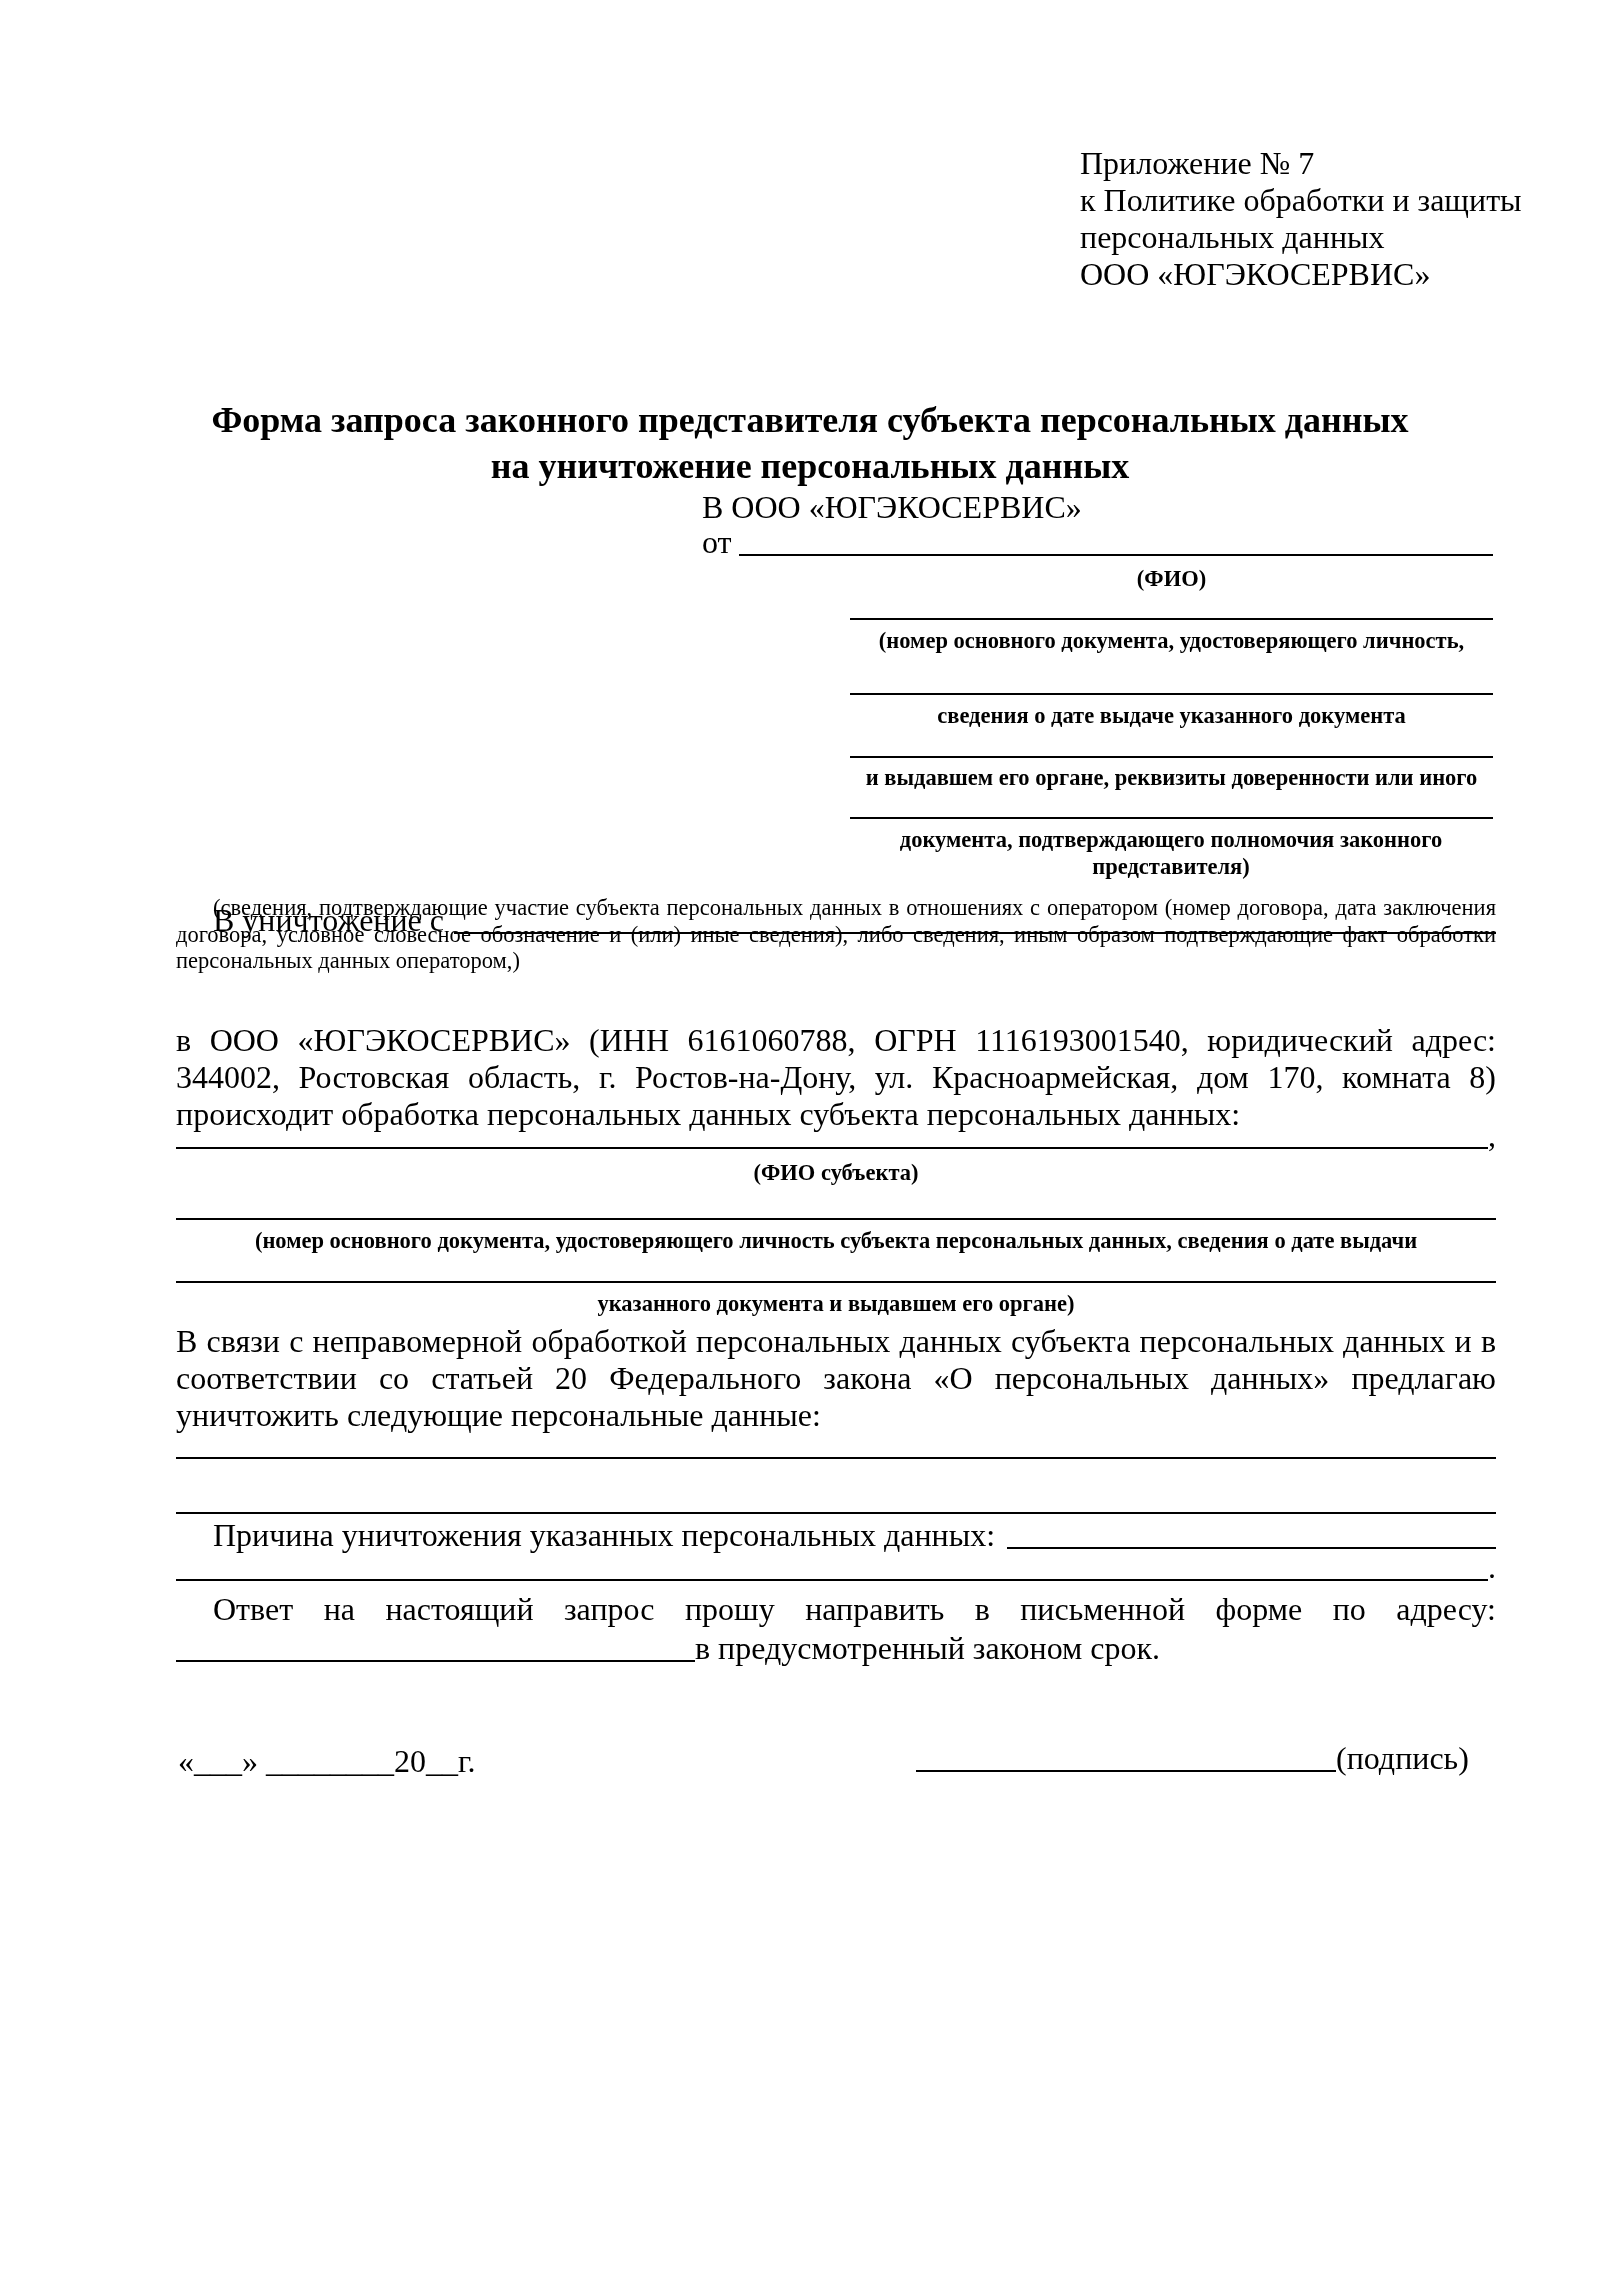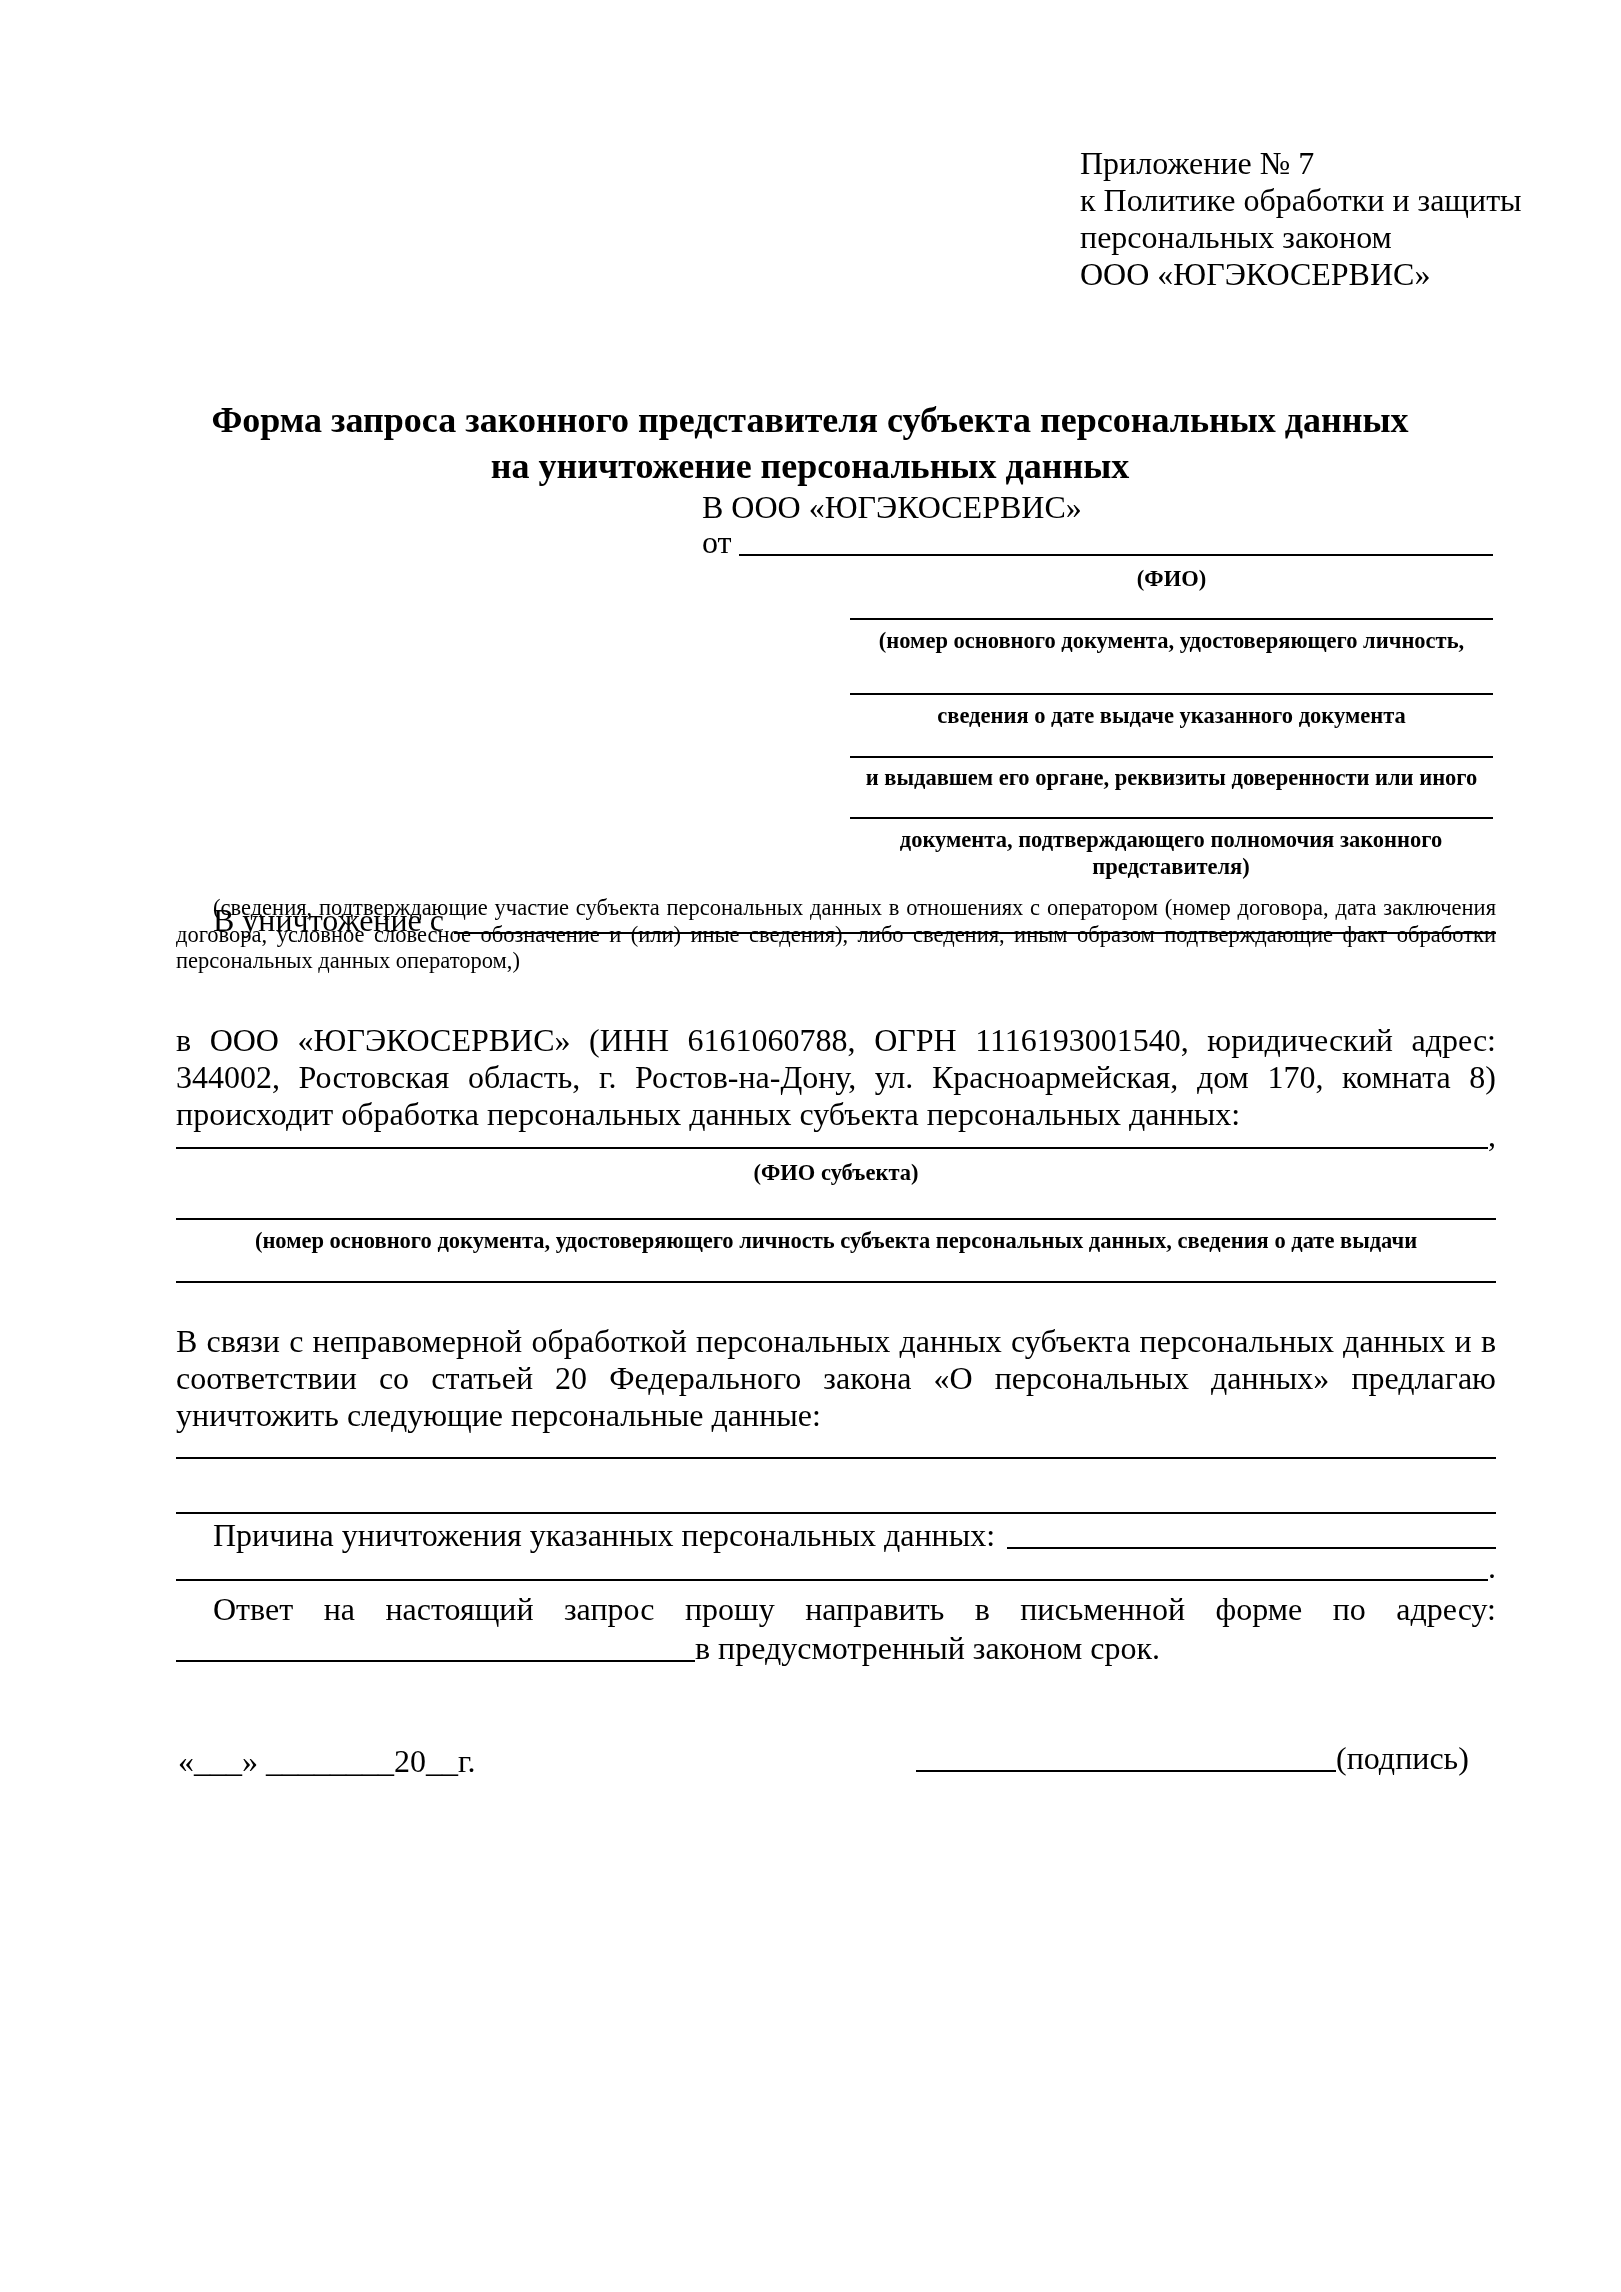--- a/index.html
+++ b/index.html
@@ -26,21 +26,21 @@
   .justify-last { text-align:justify; text-align-last:justify; }
 </style>
 </head>
 <body>
 
 <div class="page">
 
   <div class="abs" style="left:1080px; top:145px;">
     <div>Приложение № 7</div>
     <div>к Политике обработки и защиты</div>
-    <div>персональных законом</div>
+    <div>персональных данных</div>
     <div>ООО «ЮГЭКОСЕРВИС»</div>
   </div>
 
   <div class="abs title" style="left:78px; top:397px; width:1464px;">
     <div>Форма запроса законного представителя субъекта персональных данных</div>
     <div>на уничтожение персональных данных</div>
   </div>
 
   <div class="abs" style="left:702px; top:489px;">В ООО «ЮГЭКОСЕРВИС»</div>
 
@@ -73,20 +73,21 @@
   <div class="abs row" style="left:176px; top:1117px; width:1320px;">
     <span class="write-line"></span>
     <span>,</span>
   </div>
   <div class="abs small center" style="left:176px; top:1160px; width:1320px;">(ФИО субъекта)</div>
 
   <div class="abs rule" style="left:176px; top:1218px; width:1320px;"></div>
   <div class="abs small center" style="left:176px; top:1228px; width:1320px;">(номер основного документа, удостоверяющего личность субъекта персональных данных, сведения о дате выдачи</div>
 
   <div class="abs rule" style="left:176px; top:1281px; width:1320px;"></div>
+  <div class="abs small center" style="left:176px; top:1291px; width:1320px;">указанного документа и выдавшем его органе)</div>
 
   <div class="abs justify" style="left:176px; top:1323px; width:1320px;">В связи с неправомерной обработкой персональных данных субъекта персональных данных и в соответствии со статьей 20 Федерального закона «О персональных данных» предлагаю уничтожить следующие персональные данные:</div>
 
   <div class="abs rule" style="left:176px; top:1457px; width:1320px;"></div>
   <div class="abs rule" style="left:176px; top:1512px; width:1320px;"></div>
 
   <div class="abs row" style="left:176px; top:1517px; width:1320px;text-align:right;">
     <span class="nowrap" style="padding-left:37px;">Причина уничтожения указанных персональных данных:</span>
     <span class="write-line" style="margin-left:11.8px;"></span>
   </div>

